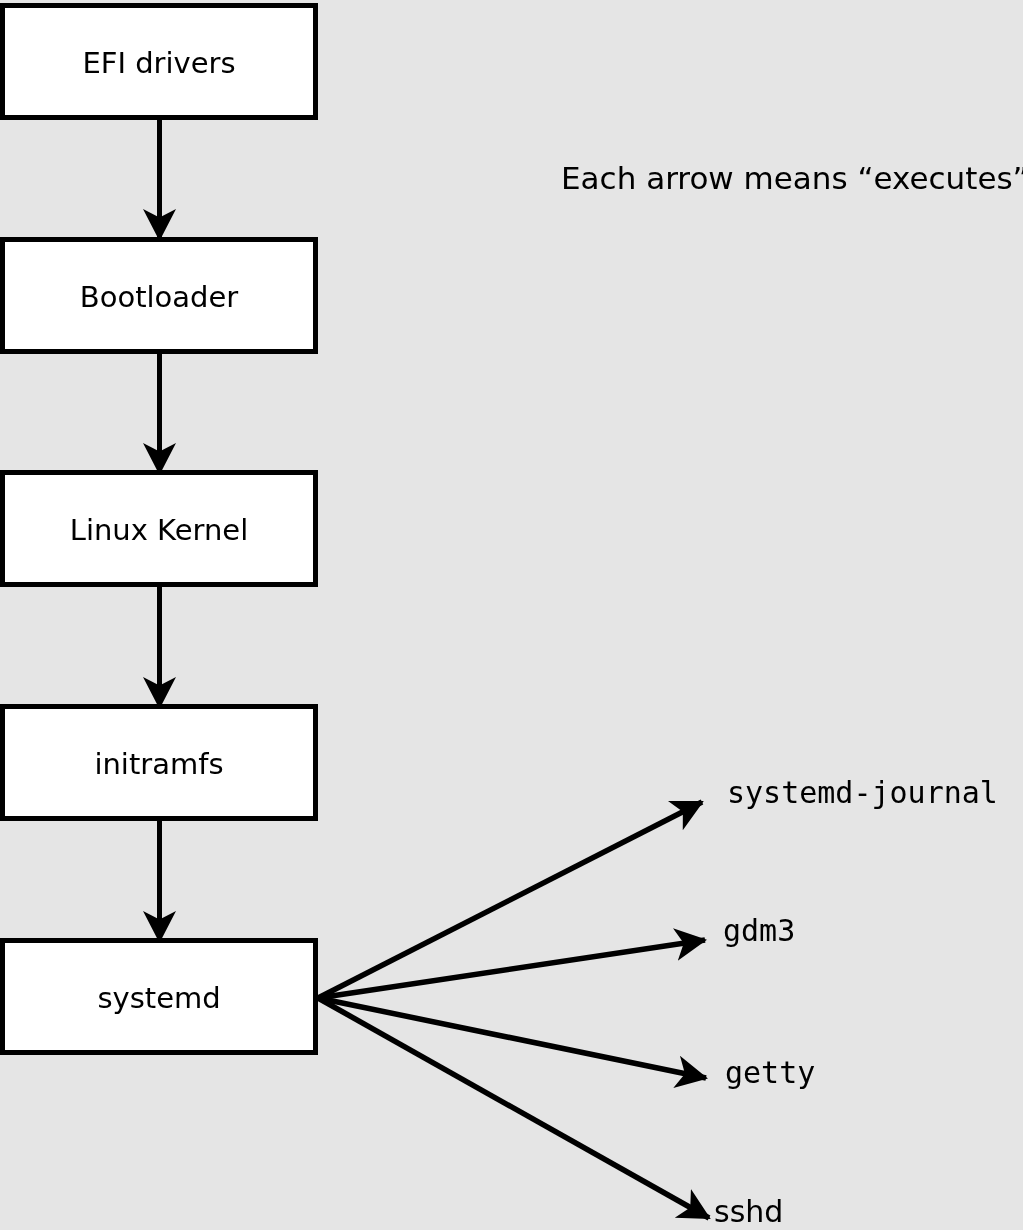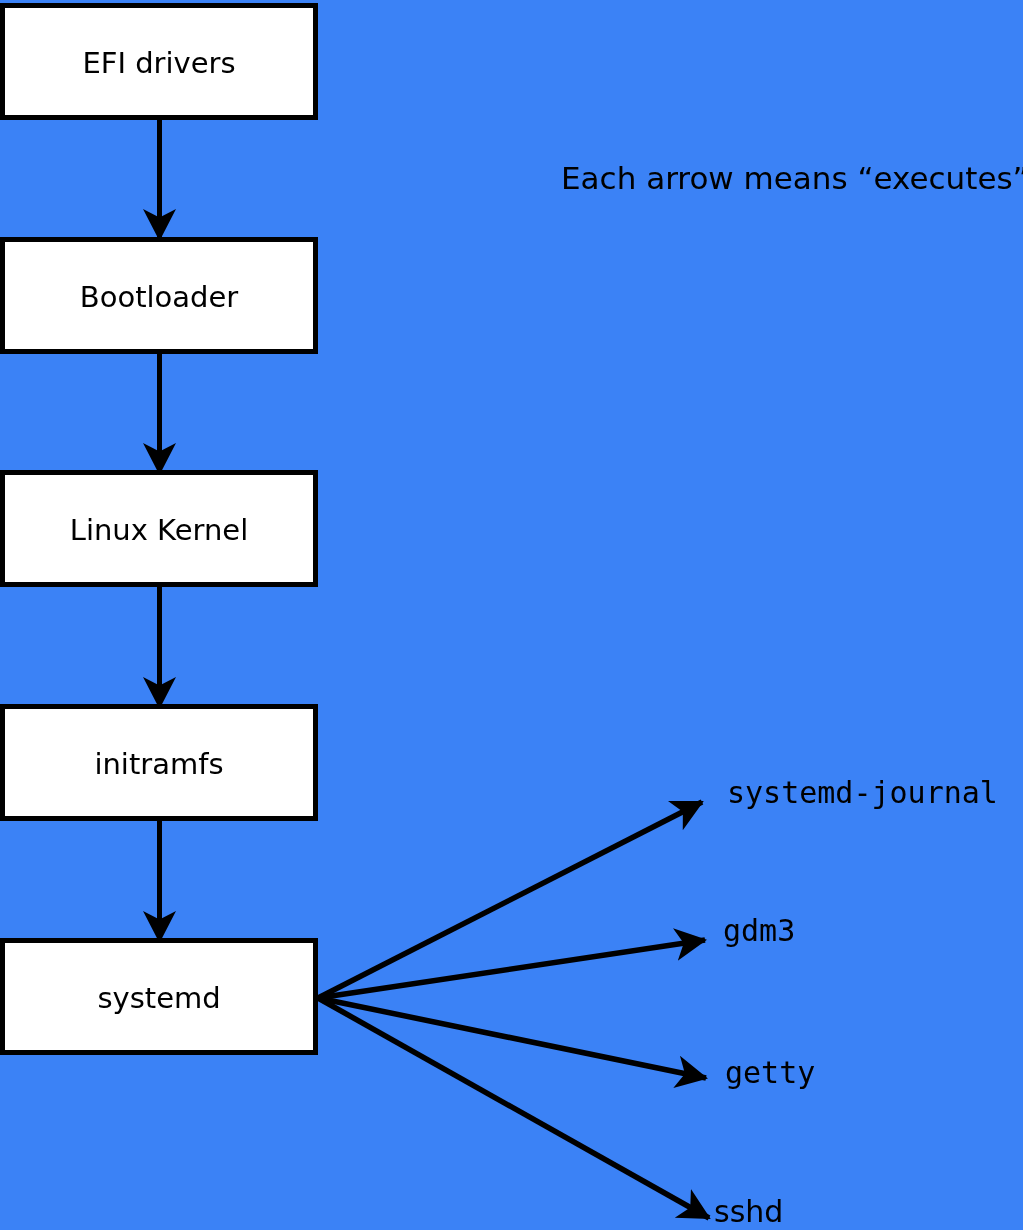--- a/index.html
+++ b/index.html
@@ -4,21 +4,21 @@
 <style>
   html, body {
     margin: 0;
     padding: 0;
     background: #ffffff;
   }
   .stage {
     position: relative;
     width: 1023px;
     height: 1230px;
-    background: #3b82f6;
+    background: #e5e5e5;
     overflow: hidden;
   }
   svg { display: block; }
   text { fill: #000000; }
   .box-label {
     font-family: "DejaVu Sans", "Liberation Sans", sans-serif;
     font-size: 29px;
   }
   .note-text {
     font-family: "DejaVu Sans", "Liberation Sans", sans-serif;

